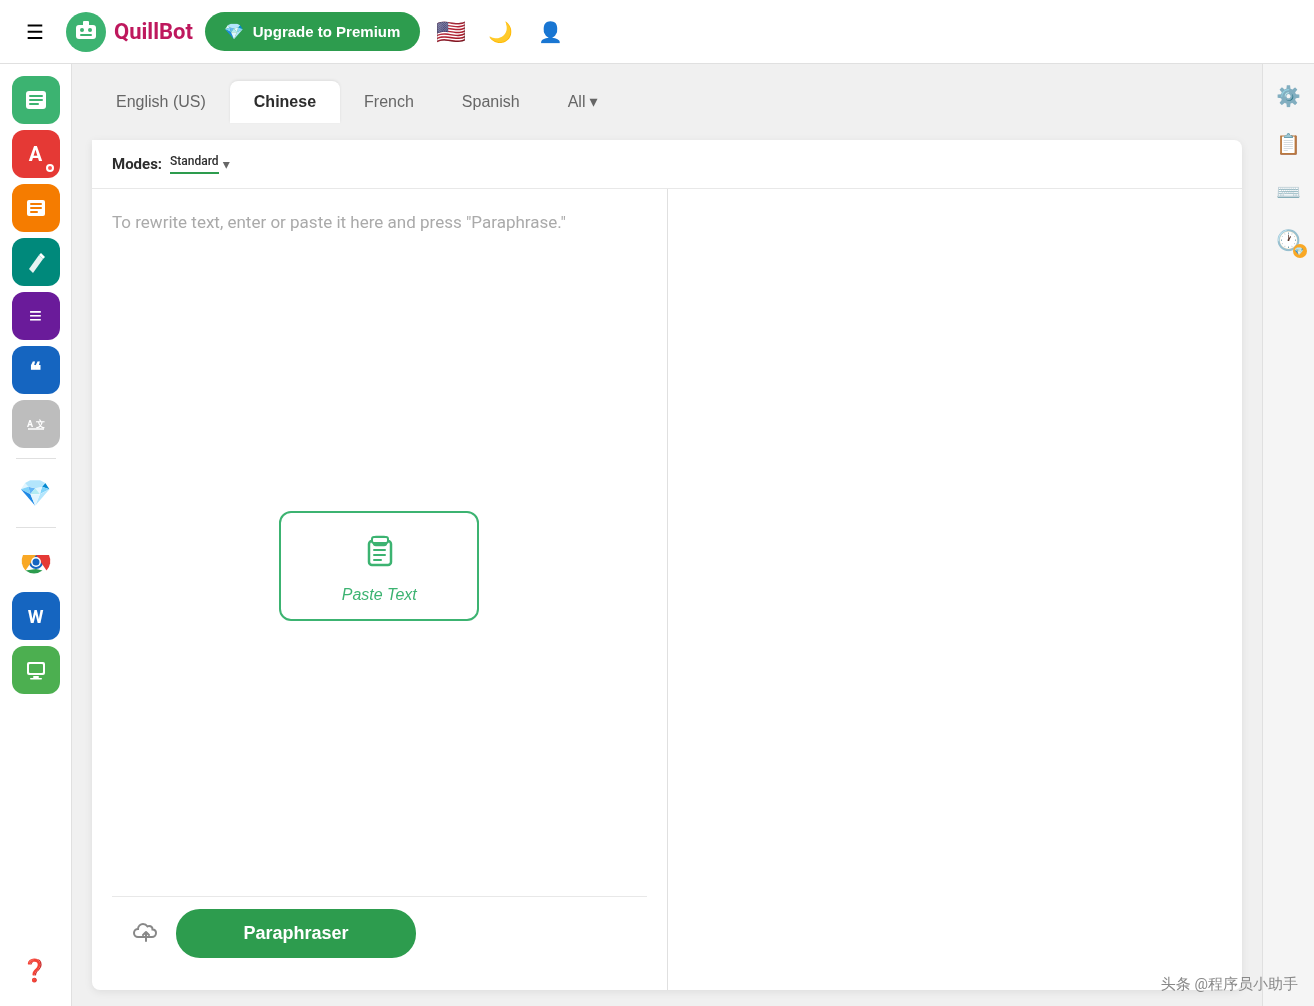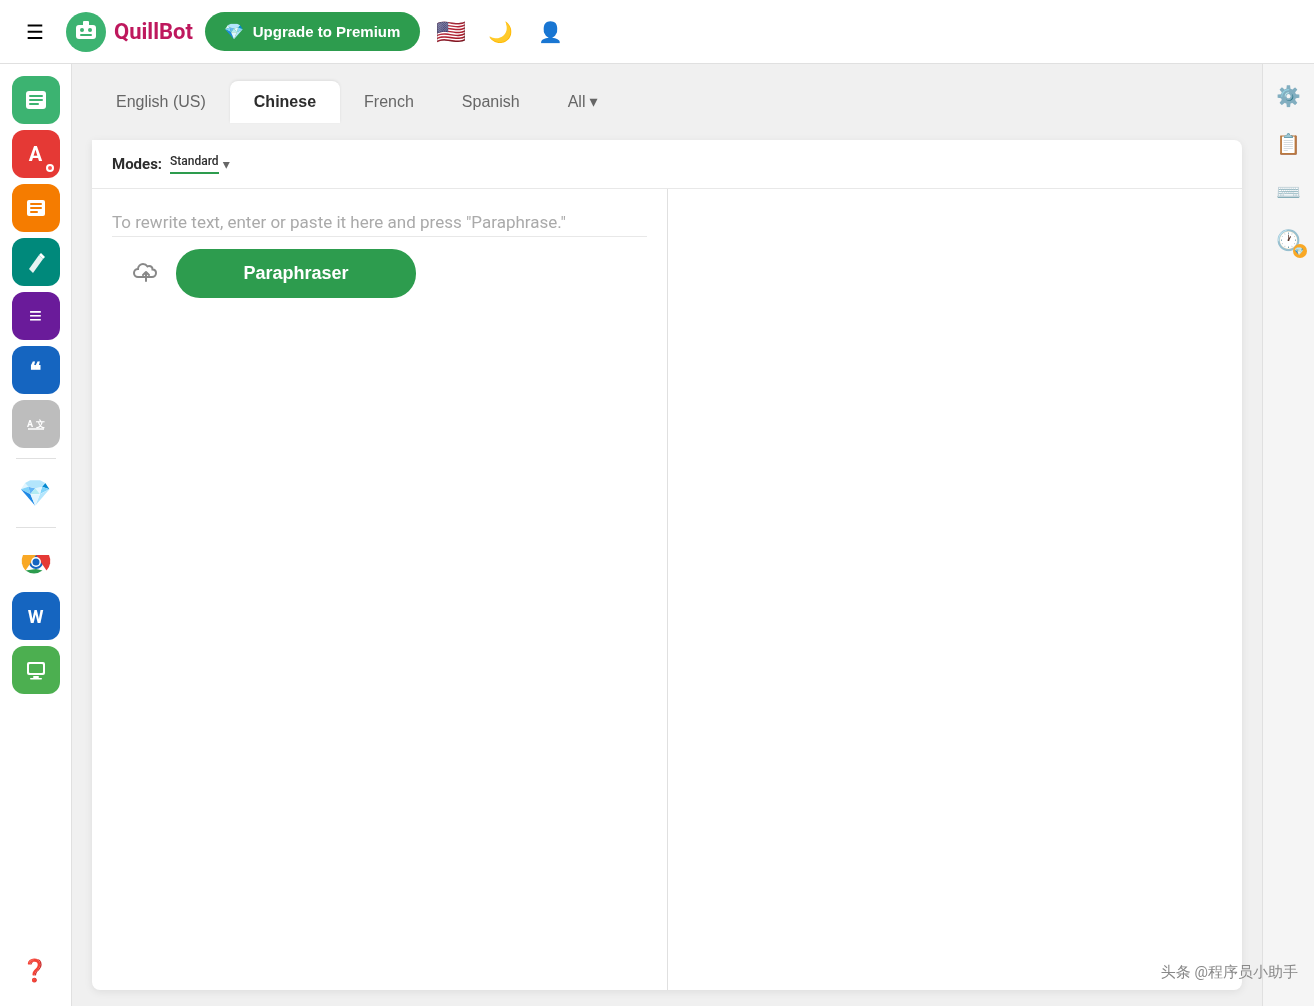--- a/index.html
+++ b/index.html
@@ -149,21 +149,21 @@
       font-size: 20px; color: #666; position: relative;
     }
     .premium-badge {
       position: absolute; bottom: 2px; right: 2px; width: 14px; height: 14px;
       background: #f9a825; border-radius: 50%; display: flex; align-items: center;
       justify-content: center; font-size: 8px; color: white;
     }
 
     
     .watermark {
-      position: fixed; bottom: 24px; right: 16px;
+      position: fixed; bottom: 12px; right: 16px;
       font-size: 15px; color: #888; z-index: 100;
     }
   </style>
 </head>
 <body>
 
 <div class="header">
   <button class="header-icon-btn">
     <span>☰</span>
   </button>
@@ -303,20 +303,33 @@
         <div class="modes-select">
           <span class="modes-value">Standard</span>
           <span class="modes-arrow">▾</span>
         </div>
       </div>
 
       <div class="editor-area">
 
         <div class="input-panel">
           <p class="input-placeholder">To rewrite text, enter or paste it here and press "Paraphrase."</p>
+          <button class="paste-btn">
+            <span class="paste-btn-icon">
+              <svg width="40" height="40" viewBox="0 0 40 40" fill="none">
+                <rect x="10" y="12" width="22" height="24" rx="3" fill="none" stroke="#3cb371" stroke-width="2.5"></rect>
+                <rect x="15" y="8" width="12" height="8" rx="2" fill="none" stroke="#3cb371" stroke-width="2.5"></rect>
+                <rect x="13" y="8" width="16" height="6" rx="2" fill="white" stroke="#3cb371" stroke-width="2"></rect>
+                <rect x="14" y="20" width="13" height="2" rx="1" fill="#3cb371"></rect>
+                <rect x="14" y="25" width="13" height="2" rx="1" fill="#3cb371"></rect>
+                <rect x="14" y="30" width="9" height="2" rx="1" fill="#3cb371"></rect>
+              </svg>
+            </span>
+            <span class="paste-btn-label">Paste Text</span>
+          </button>
 
           <div class="bottom-bar">
             <button class="upload-icon-btn">
               <svg width="28" height="28" viewBox="0 0 28 28" fill="none">
                 <path d="M6 20C4 20 2 18.5 2 16C2 13.5 4 12 6 12C6 9 8.5 7 11 7C13 7 14.5 8 15.5 9.5C16 9.2 16.5 9 17 9C19 9 20.5 10.5 20.5 12.5C22.5 12.5 24 14 24 16C24 18.5 22 20 20 20H6z" stroke="#888" stroke-width="2" fill="none"></path>
                 <path d="M14 24V15M14 15L11 18M14 15L17 18" stroke="#888" stroke-width="2" stroke-linecap="round"></path>
               </svg>
             </button>
             <button class="paraphrase-btn">
               <span>Paraphraser</span>

